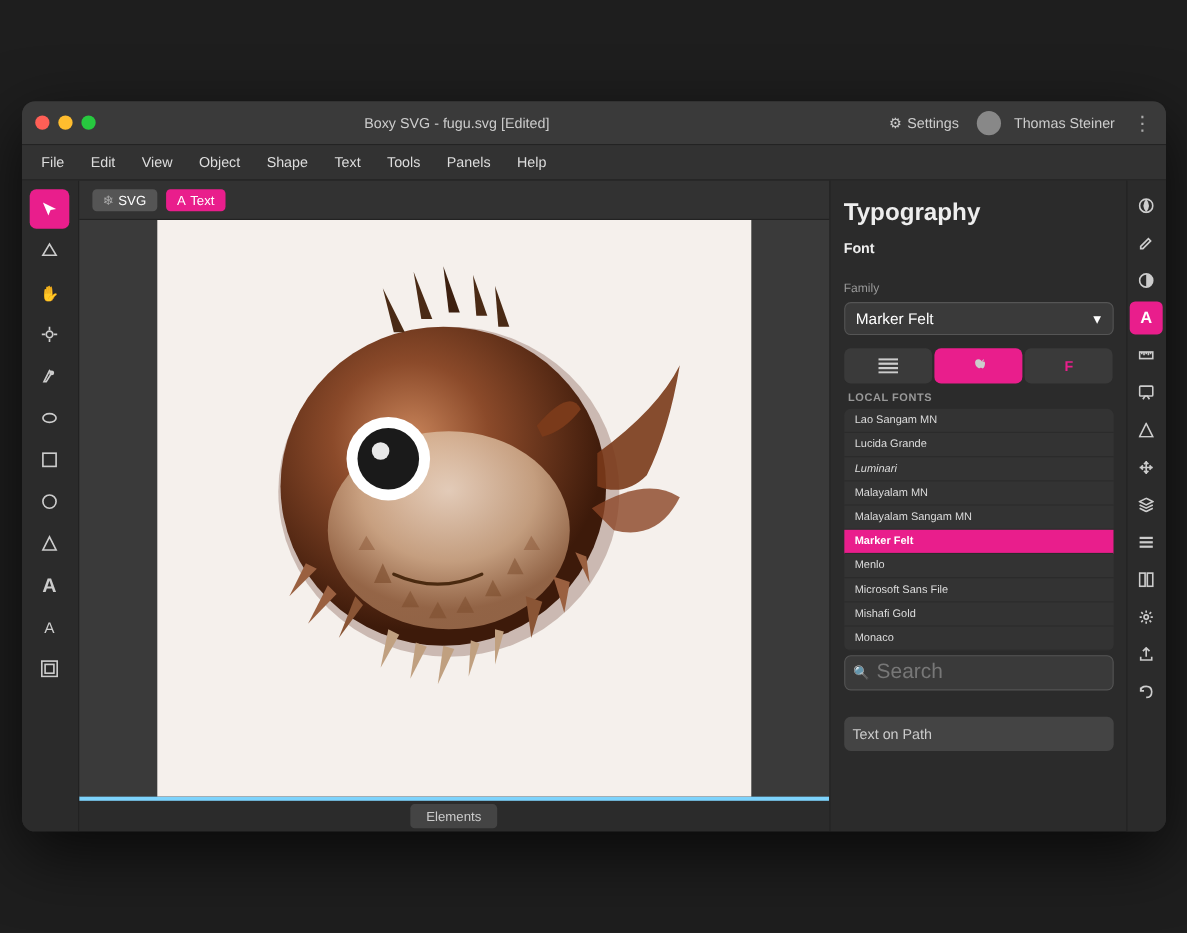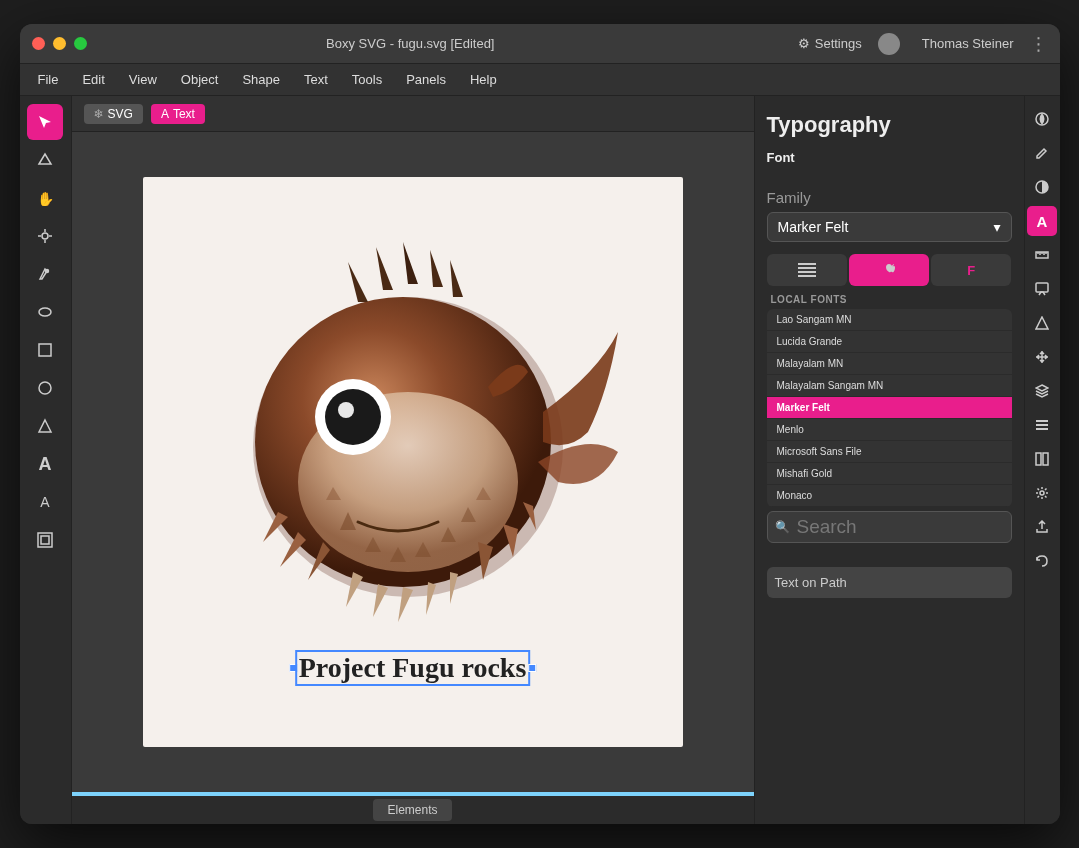--- a/index.html
+++ b/index.html
@@ -8,21 +8,21 @@
       font-family: -apple-system, BlinkMacSystemFont, "Helvetica Neue", sans-serif;
       width: 1079px;
       height: 848px;
       overflow: hidden;
       display: flex;
       align-items: center;
       justify-content: center;
     }
     .window {
       width: 1040px;
-      height: 800px;
+      height: 664px;
       background: #2b2b2b;
       border-radius: 12px;
       overflow: hidden;
       display: flex;
       flex-direction: column;
       box-shadow: 0 20px 60px rgba(0,0,0,0.7);
     }
     
     .titlebar {
       background: #3a3a3a;
@@ -62,21 +62,21 @@
       display: flex;
       align-items: center;
       gap: 5px;
       font-size: 13px;
       color: #ccc;
       cursor: pointer;
     }
     .user-btn {
       display: flex;
       align-items: center;
-      gap: 22px;
+      gap: 12px;
       font-size: 13px;
       color: #ccc;
       cursor: pointer;
     }
     .user-avatar {
       width: 22px;
       height: 22px;
       border-radius: 50%;
       background: #888;
     }
@@ -254,21 +254,21 @@
       color: #eee;
       margin-bottom: 12px;
     }
     .section-title {
       font-size: 13px;
       font-weight: 600;
       color: #eee;
       margin-bottom: 8px;
     }
     .subsection-title {
-      font-size: 15px;
+      font-size: 11px;
       color: #999;
       margin-bottom: 6px;
       margin-top: 24px;
     }
     .font-family-select {
       width: 100%;
       background: #3a3a3a;
       border: 1px solid #555;
       border-radius: 6px;
       padding: 6px 10px;
@@ -537,25 +537,20 @@
               <circle cx="155" cy="185" r="38" fill="white"></circle>
               <circle cx="155" cy="185" r="28" fill="#1a1a1a"></circle>
               <circle cx="148" cy="178" r="8" fill="white" opacity="0.9"></circle>
 
               <path d="M160,290 Q200,308 240,290" stroke="#4a2a10" stroke-width="3" fill="none" stroke-linecap="round"></path>
 
               <path d="M290,155 Q320,120 330,140 Q315,160 295,165 Z" fill="#7a3a1a"></path>
             </svg>
             
             
-            <div style="position:absolute; bottom:8px; left:50%; transform:translateX(-50%); display:flex; align-items:center; white-space:nowrap;">
-              <span style="display:inline-block;width:8px;height:8px;background:#4488ff;border:1px solid #fff;flex-shrink:0;"></span>
-              <span style="font-family:'Marker Felt','Comic Sans MS',cursive;font-size:28px;font-weight:bold;color:#222;padding:0 2px;outline:2px solid #4488ff;">Project Fugu rocks</span>
-              <span style="display:inline-block;width:8px;height:8px;background:#4488ff;border:1px solid #fff;flex-shrink:0;"></span>
-            </div>
           </div>
         </div>
       </div>
 
       <div class="canvas-bottom-bar">
         <div class="elements-btn">Elements</div>
       </div>
     </div>
 
     <div class="right-panel">
@@ -586,20 +581,21 @@
           </div>
           <div class="font-filter-tab">
             <span style="font-weight:bold;color:#e91e8c;">F</span>
           </div>
         </div>
 
         <div class="font-list-header">LOCAL FONTS</div>
         <div class="font-list">
           <div class="font-item">Lao Sangam MN</div>
           <div class="font-item">Lucida Grande</div>
+          <div class="font-item" style="font-style:italic;">Luminari</div>
           <div class="font-item">Malayalam MN</div>
           <div class="font-item">Malayalam Sangam MN</div>
           <div class="font-item selected" style="font-weight:bold;">Marker Felt</div>
           <div class="font-item">Menlo</div>
           <div class="font-item">Microsoft Sans File</div>
           <div class="font-item">Mishafi Gold</div>
           <div class="font-item">Monaco</div>
         </div>
 
         <div class="font-search">

